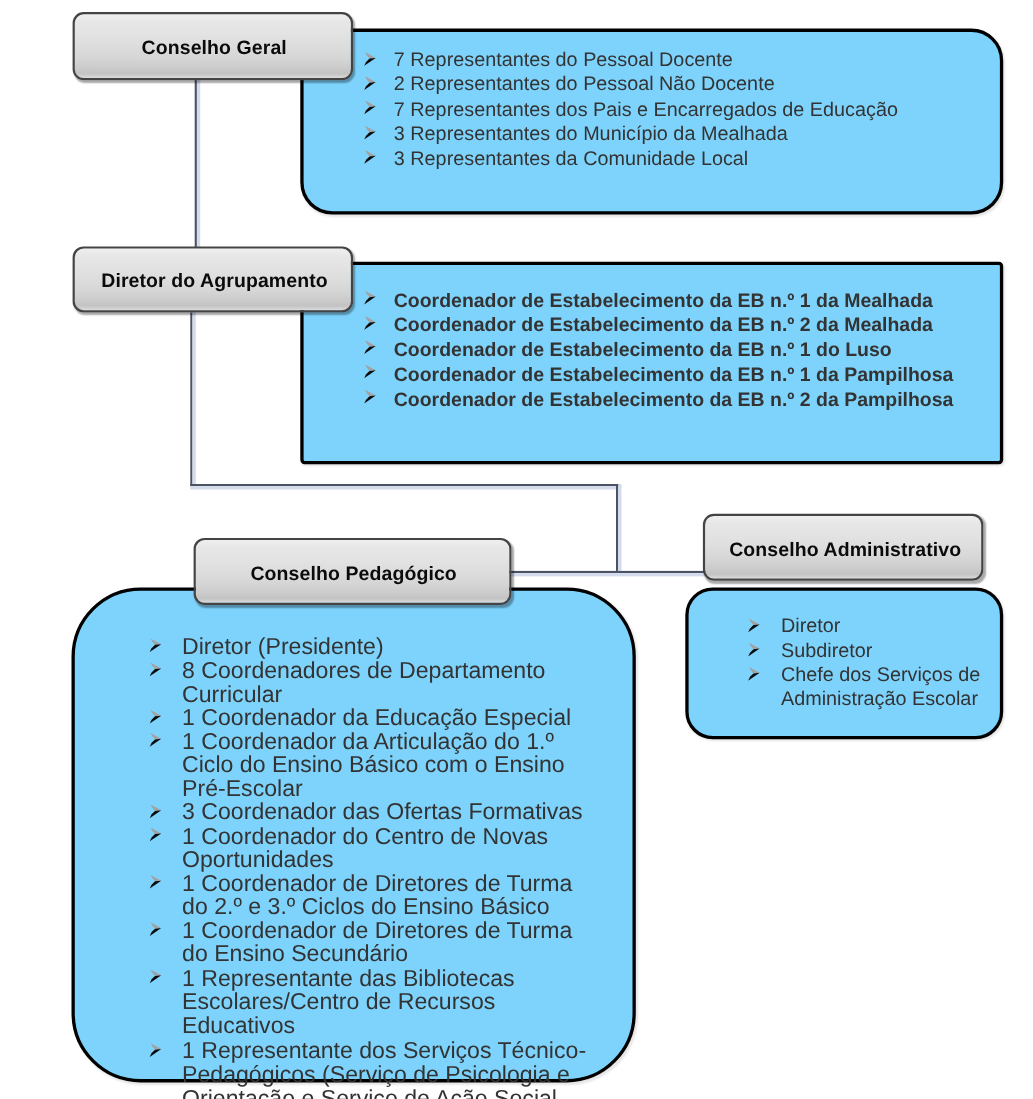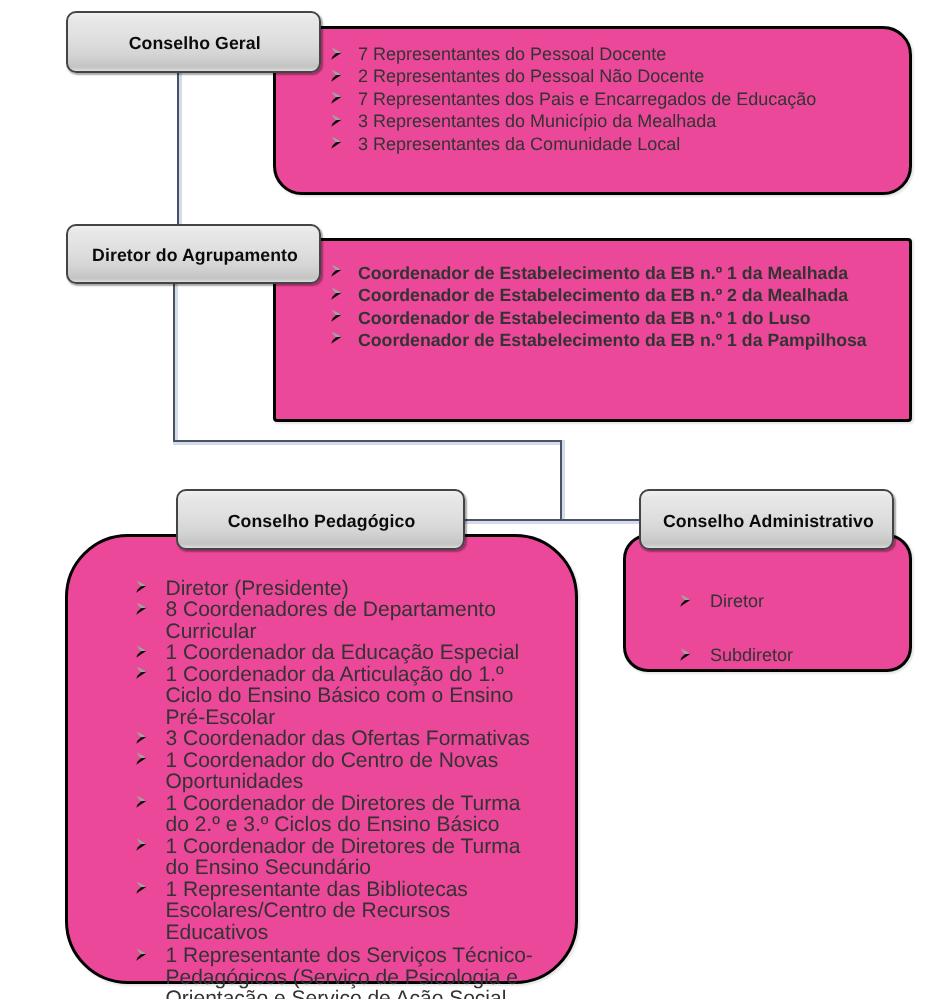--- a/index.html
+++ b/index.html
@@ -12,21 +12,21 @@
   
   .hdr{position:absolute;box-sizing:border-box;
        border:2.1px solid #444444;border-radius:10px;
        background:linear-gradient(to bottom,#efefef 0%,#e7e7e7 12%,#e3e3e3 30%,#dddddd 50%,#d5d5d5 70%,#cacaca 86%,#c3c3c3 93%,#dcdcdc 100%);
        display:flex;align-items:center;justify-content:center;padding-top:3px;padding-left:3px;
        font-weight:bold;color:#0b0b0b;letter-spacing:0.1px;transform:translateZ(0);
        box-shadow:1.6px 2px 1.6px rgba(0,0,0,0.34);
        z-index:5;}
 
   
-  .lst{position:absolute;box-sizing:border-box;background:#ec4899;
+  .lst{position:absolute;box-sizing:border-box;background:#7dd3fc;
        border:3px solid #000;z-index:2;
        box-shadow:1.5px 1.5px 2px rgba(0,0,0,0.10);}
 
   ul.items{list-style:none;margin:0;padding:0;}
   ul.items li{position:relative;color:#333333;transform:translateZ(0);}
   ul.items li .bl{position:absolute;left:0;top:0;line-height:0;}
   ul.items li .bl svg{display:block;}
   ul.items li .tx{display:block;}
 
   
@@ -42,21 +42,21 @@
   .lst3 ul.items{position:absolute;left:65px;top:41px;width:420px;}
   .lst3 ul.items li{font-size:21px;line-height:21.5px;}
   .lst3 ul.items li .bl{top:2.5px;left:2px;}
   .lst3 ul.items li .tx{padding-left:33px;max-width:378px;}
   .lst3 ul.items li:last-child{margin-top:2px;}
 
   
   .lst4 ul.items{position:absolute;left:53px;top:21px;width:220px;}
   .lst4 ul.items li{font-size:18px;line-height:22px;}
   .lst4 ul.items li .bl{top:3.5px;left:0px;}
-  .lst4 ul.items li .tx{padding-left:31px;max-width:190px;margin-top:32px;}
+  .lst4 ul.items li .tx{padding-left:31px;max-width:190px;}
 
   
   .conn{position:absolute;z-index:1;}
   .conn.v{width:2.6px;background:#4b5263;}
   .conn.h{height:2.6px;background:#4b5263;}
   .conn.v .hl{position:absolute;left:2.6px;top:0;width:2.6px;height:100%;background:#d3dbed;}
   .conn.h .hl{position:absolute;left:0;top:2.6px;height:2.6px;width:100%;background:#d3dbed;}
 </style>
 </head>
 <body>
@@ -164,20 +164,29 @@
         </li>
         <li>
           <span class="bl">
             <svg viewBox="0 0 12 14" width="12.6" height="13.2" aria-hidden="true">
               <polygon points="1.2,0.4 11.6,6.0 5.6,6.6 2.9,3.4" fill="#a2a2a2"></polygon>
               <polygon points="11.6,6.0 0.5,13.6 2.3,9.9 5.6,6.6" fill="#0b0b0b"></polygon>
             </svg>
           </span>
           <span class="tx">Coordenador de Estabelecimento da EB n.º 1 da Pampilhosa</span>
         </li>
+        <li>
+          <span class="bl">
+            <svg viewBox="0 0 12 14" width="12.6" height="13.2" aria-hidden="true">
+              <polygon points="1.2,0.4 11.6,6.0 5.6,6.6 2.9,3.4" fill="#a2a2a2"></polygon>
+              <polygon points="11.6,6.0 0.5,13.6 2.3,9.9 5.6,6.6" fill="#0b0b0b"></polygon>
+            </svg>
+          </span>
+          <span class="tx">Coordenador de Estabelecimento da EB n.º 2 da Pampilhosa</span>
+        </li>
       </ul>
   </div>
   <div class="hdr" style="left:66px;top:224px;width:255px;height:60px;font-size:17.7px;">
     <span>Diretor do Agrupamento</span>
   </div>
 
   <div class="lst lst3" style="left:64.5px;top:533.5px;width:513.5px;height:450.5px;border-radius:63px;">
     <ul class="items">
         <li>
           <span class="bl">
@@ -288,19 +297,28 @@
         </li>
         <li>
           <span class="bl">
             <svg viewBox="0 0 12 14" width="12.6" height="13.2" aria-hidden="true">
               <polygon points="1.2,0.4 11.6,6.0 5.6,6.6 2.9,3.4" fill="#a2a2a2"></polygon>
               <polygon points="11.6,6.0 0.5,13.6 2.3,9.9 5.6,6.6" fill="#0b0b0b"></polygon>
             </svg>
           </span>
           <span class="tx">Subdiretor</span>
         </li>
+        <li>
+          <span class="bl">
+            <svg viewBox="0 0 12 14" width="12.6" height="13.2" aria-hidden="true">
+              <polygon points="1.2,0.4 11.6,6.0 5.6,6.6 2.9,3.4" fill="#a2a2a2"></polygon>
+              <polygon points="11.6,6.0 0.5,13.6 2.3,9.9 5.6,6.6" fill="#0b0b0b"></polygon>
+            </svg>
+          </span>
+          <span class="tx">Chefe dos Serviços de Administração Escolar</span>
+        </li>
       </ul>
   </div>
-  <div class="hdr" style="left:639.4px;top:489px;width:255px;height:61px;font-size:17.7px;">
+  <div class="hdr" style="left:639.4px;top:467px;width:255px;height:61px;font-size:17.7px;">
     <span>Conselho Administrativo</span>
   </div>
 
 </div>
 
 </body></html>

